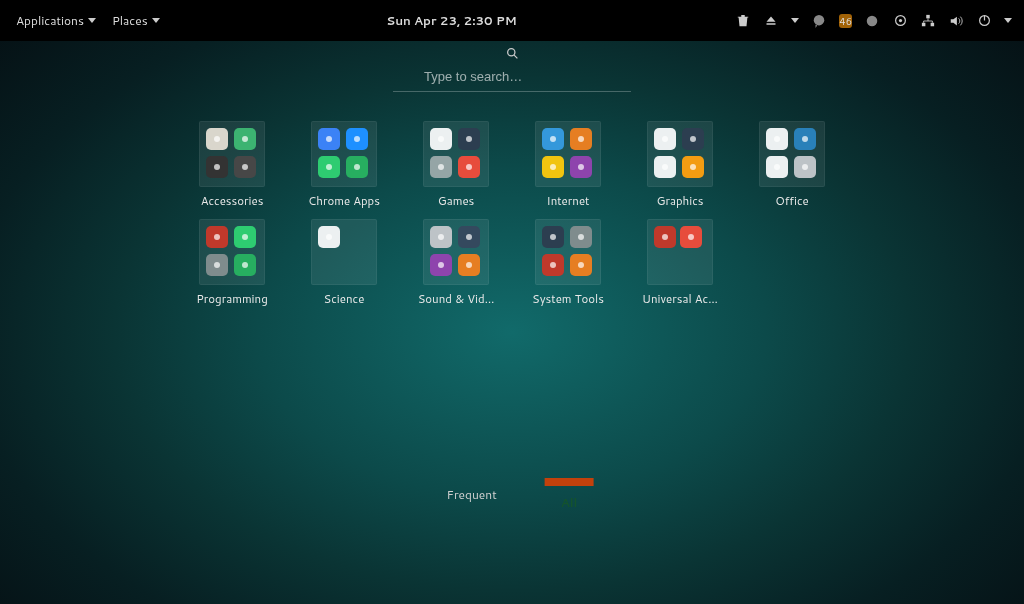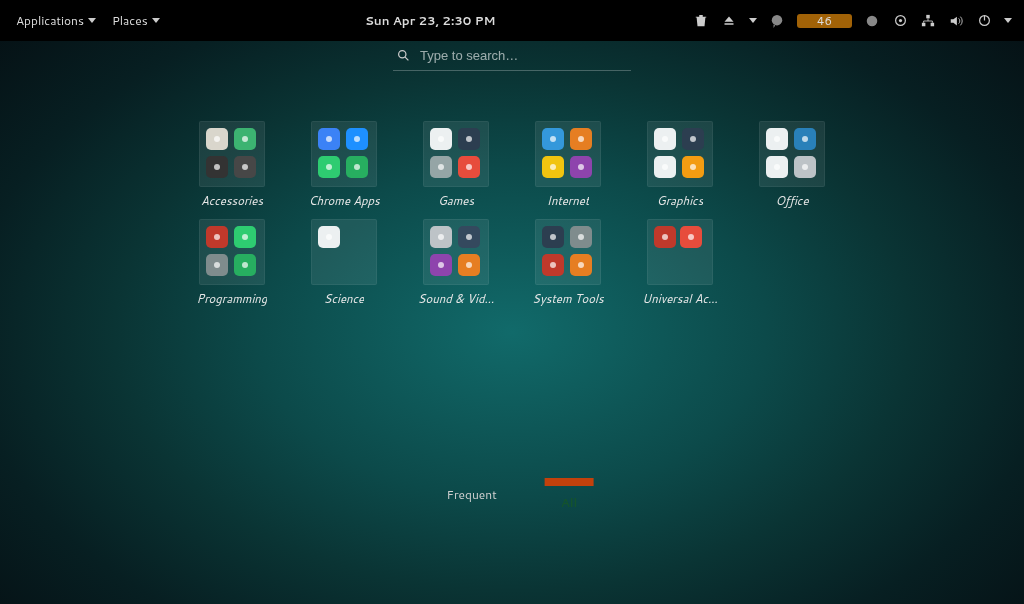--- a/index.html
+++ b/index.html
@@ -5,29 +5,29 @@
   html,body{margin:0;padding:0;width:1024px;height:604px;overflow:hidden;font-family:"Cantarell","DejaVu Sans",sans-serif;color:#e8e8e8;}
   body{background:radial-gradient(ellipse at center 55%, #116a6a 0%, #0c4a4a 35%, #0a3434 55%, #071f22 75%, #050e12 100%);}
   
   .panel{position:absolute;top:0;left:0;right:0;height:41px;background:#000;display:flex;align-items:center;font-size:12px;color:#ddd;padding:0 8px;box-sizing:border-box;}
   .panel .menu-btn{display:flex;align-items:center;gap:4px;padding:0 8px;height:100%;cursor:pointer;}
   .panel .spacer{flex:1;}
   .panel .clock{font-weight:bold;}
   .panel .tray{display:flex;align-items:center;gap:12px;padding-right:4px;}
   .panel .tray .tic{display:flex;align-items:center;justify-content:center;width:16px;height:16px;}
   .tri-down{width:0;height:0;border-left:4px solid transparent;border-right:4px solid transparent;border-top:5px solid #ccc;}
-  .badge{background:#a16207;border-radius:3px;padding:0 20px;font-size:12px;line-height:14px;color:#ddd;}
+  .badge{background:#a16207;border-radius:3px;padding:0 0;font-size:10px;line-height:14px;color:#ddd;}
   
   .overview{position:absolute;top:25px;left:0;right:0;bottom:0;}
   
-  .search-wrap{position:absolute;top:20px;left:50%;transform:translateX(-50%);width:230px;display:flex;align-items:center;gap:8px;border-bottom:1px solid rgba(255,255,255,.25);padding:2px 4px 6px 4px;}
+  .search-wrap{position:absolute;top:20px;left:50%;transform:translateX(-50%);width:230px;display:flex;align-items:center;gap:8px;border-bottom:1px solid rgba(255,255,255,.25);padding:2px 4px 6px 4px;flex-direction:column;}
   .search-wrap input{flex:1;background:transparent;border:none;outline:none;color:#e8e8e8;font-size:13px;}
   .search-wrap input::placeholder{color:rgba(255,255,255,.6);}
   
-  .grid{position:absolute;top:96px;left:50%;transform:translateX(-50%);display:grid;grid-template-columns:repeat(6,82px);gap:10px 30px;font-style:italic;}
+  .grid{position:absolute;top:96px;left:50%;transform:translateX(-50%);display:grid;grid-template-columns:repeat(6,82px);gap:10px 30px;}
   .folder{display:flex;flex-direction:column;align-items:center;width:82px;}
   .tile{width:66px;height:66px;background:rgba(255,255,255,.08);border:1px solid rgba(255,255,255,.06);border-radius:2px;display:grid;grid-template-columns:1fr 1fr;grid-template-rows:1fr 1fr;gap:4px;padding:6px;box-sizing:border-box;}
   .tile .ic{width:22px;height:22px;border-radius:5px;display:flex;align-items:center;justify-content:center;}
   .tile.one-icon{display:flex;align-items:flex-start;justify-content:flex-start;}
   .tile.two-icon{display:flex;align-items:flex-start;justify-content:flex-start;gap:4px;}
   .lbl{margin-top:5px;font-size:11.5px;color:#e8e8e8;text-align:center;max-width:82px;white-space:nowrap;overflow:hidden;text-overflow:ellipsis;}
   
   .tabs{position:absolute;bottom:87px;left:50%;transform:translateX(-50%);display:flex;gap:32px;font-size:12px;}
   .tab{padding:8px 16px 6px 16px;color:#d0d0d0;cursor:pointer;}
   .tab.active{color:#14532d;border-top:8px solid #c2410c;font-weight:bold;}

